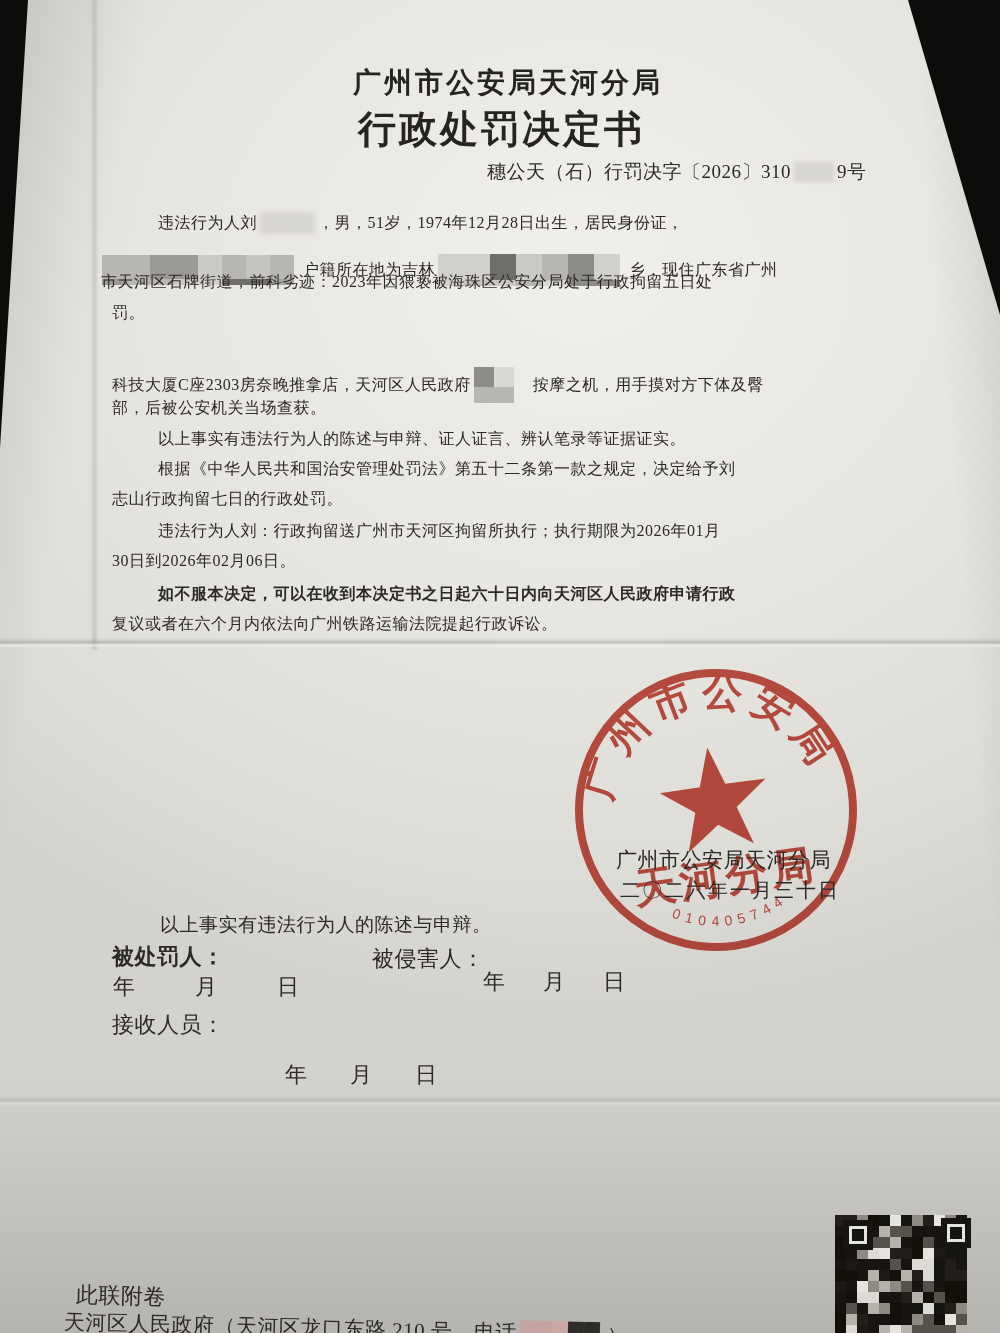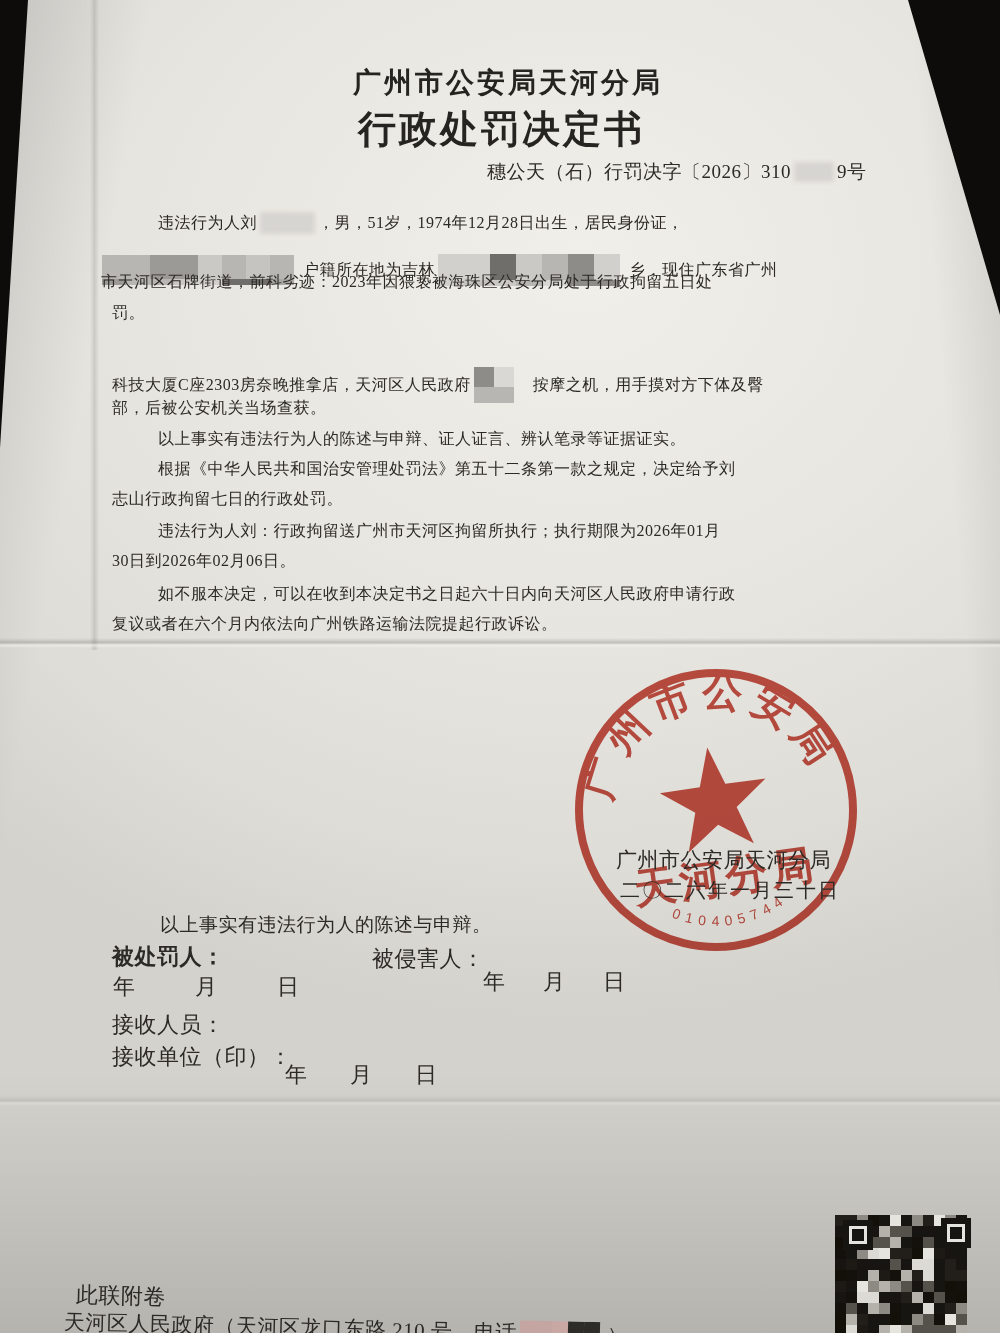--- a/index.html
+++ b/index.html
@@ -123,21 +123,21 @@
     </div>
     <div class="line" style="left:112px;top:489px;">
       <span>志山行政拘留七日的行政处罚。</span>
     </div>
     <div class="line" style="left:158px;top:521px;">
       <span>违法行为人刘：行政拘留送广州市天河区拘留所执行；执行期限为2026年01月</span>
     </div>
     <div class="line" style="left:112px;top:551px;">
       <span>30日到2026年02月06日。</span>
     </div>
-    <div class="line" style="left:158px;top:584px;">
+    <div class="line" style="left:158px;top:584px;font-weight:bold;">
       <span>如不服本决定，可以在收到本决定书之日起六十日内向天河区人民政府申请行政</span>
     </div>
     <div class="line" style="left:112px;top:614px;">
       <span>复议或者在六个月内依法向广州铁路运输法院提起行政诉讼。</span>
     </div>
 
     <svg id="seal" viewBox="0 0 300 300">
       <g transform="rotate(-8 150 150)">
         <circle cx="150" cy="150" r="137" fill="none" stroke="#c23a2c" stroke-width="8"></circle>
         <path id="sealArcTop" d="M 46 150 A 104 104 0 0 1 254 150" fill="none"></path>
@@ -165,21 +165,20 @@
       <span>月</span>
       <span>日</span>
     </div>
     <div class="dates" style="left:483px;top:967px;gap:38px;">
       <span>年</span>
       <span>月</span>
       <span>日</span>
     </div>
 
     <div class="line" style="left:112px;top:1010px;font-size:22px;">接收人员：</div>
-    <div class="line" style="left:112px;top:1042px;font-size:22px;">接收单位（印）：</div>
 
     <div class="dates" style="left:285px;top:1060px;gap:43px;">
       <span>年</span>
       <span>月</span>
       <span>日</span>
     </div>
 
     <div class="line footer-tilt" style="left:76px;top:1280px;font-size:22px;">此联附卷</div>
     <div class="line footer-tilt" style="left:64px;top:1308px;font-size:21px;">
       <span>天河区人民政府（天河区龙口东路 210 号，电话 </span>

